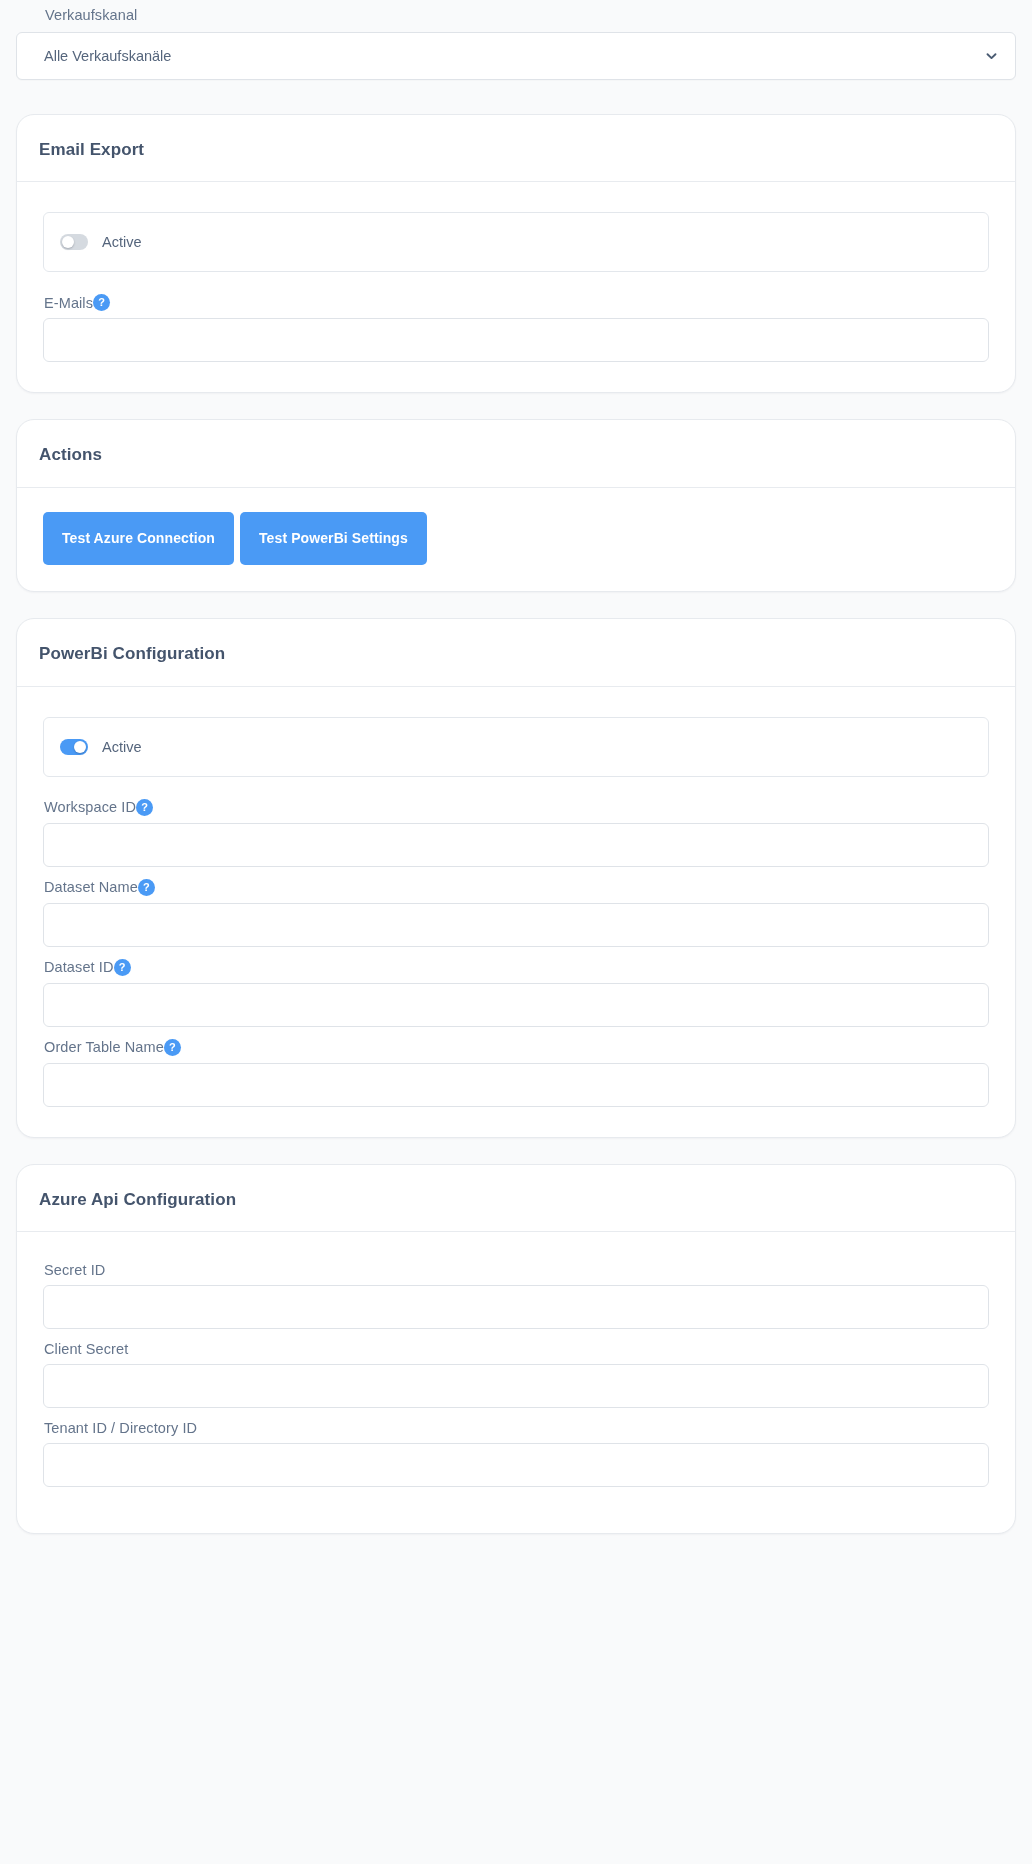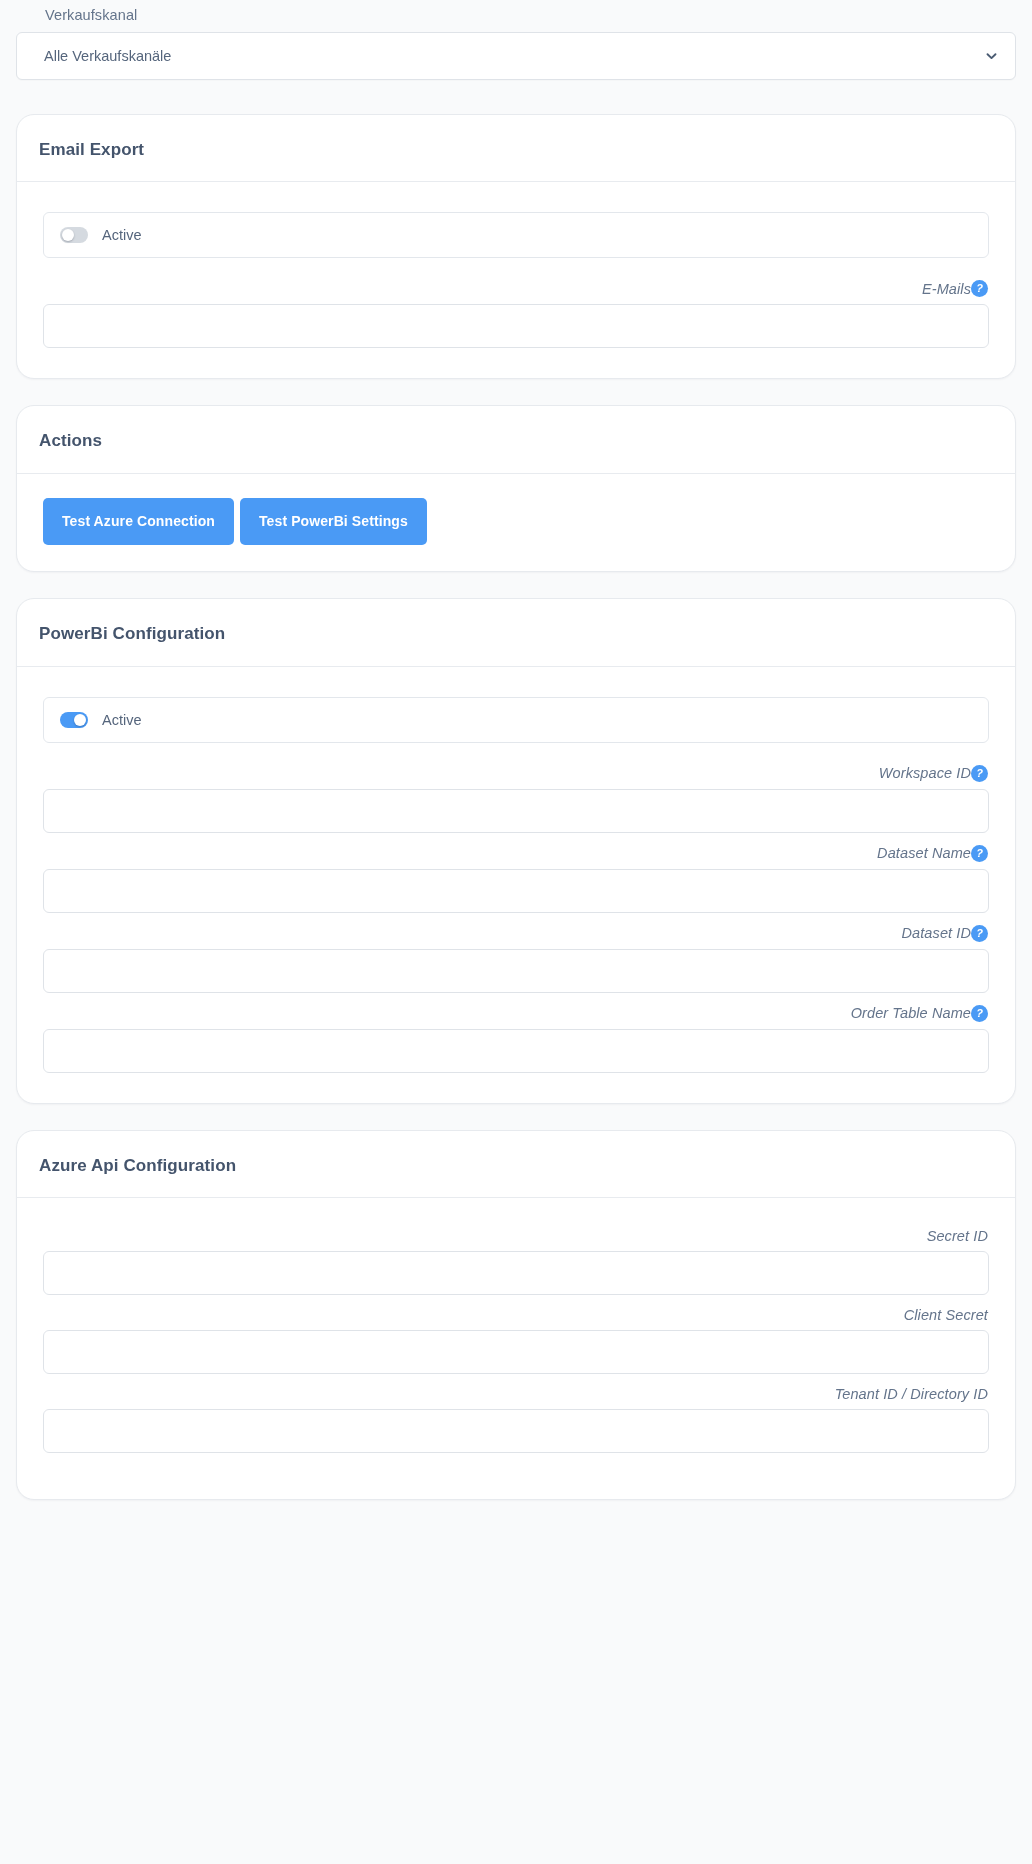--- a/index.html
+++ b/index.html
@@ -69,21 +69,21 @@
     color: #44546c;
     line-height: 1.1;
     letter-spacing: .1px;
   }
   .card-body { padding: 30px 26px 30px 26px; }
 
   
   .toggle-row {
     border: 1px solid #e3e7ec;
     border-radius: 6px;
-    height: 46px;
+    height: 60px;
     display: flex;
     align-items: center;
     padding: 0 16px;
     background: #fff;
     margin-bottom: 22px;
   }
   .switch {
     width: 28px; height: 16px;
     border-radius: 9px;
     background: #d5dae0;
@@ -102,23 +102,22 @@
   .switch.on { background: #4a9af5; }
   .switch.on .knob { left: auto; right: 2px; }
   .switch-label { font-size: 14.5px; color: #55657c; }
 
   
   .form-group { margin-bottom: 12px; }
   .form-group:last-child { margin-bottom: 0; }
   .label-row {
     display: flex;
     align-items: center;
-    justify-content: flex-end;
+    justify-content: flex-start;
     padding: 0 1px 7px 1px;
-    font-style: italic;
   }
   .label-txt { font-size: 14.5px; color: #64748b; letter-spacing: .1px; }
   .help-icon {
     width: 17px; height: 17px;
     border-radius: 50%;
     background: #4a9af5;
     color: #fff;
     font-size: 11px;
     font-weight: bold;
     display: flex;
@@ -140,21 +139,21 @@
     outline: none;
   }
 
   
   .btn-row { display: flex; gap: 6px; }
   .btn {
     background: #4a9af5;
     color: #ffffff;
     border: none;
     border-radius: 5px;
-    height: 47px;
+    height: 53px;
     padding: 0 19px;
     font-size: 14px;
     font-weight: bold;
     font-family: "Liberation Sans", sans-serif;
     cursor: pointer;
     letter-spacing: .1px;
   }
 
   .card.actions .card-body { padding: 24px 26px 26px 26px; }
   .card.email .card-body  { padding: 30px 26px 30px 26px; }

